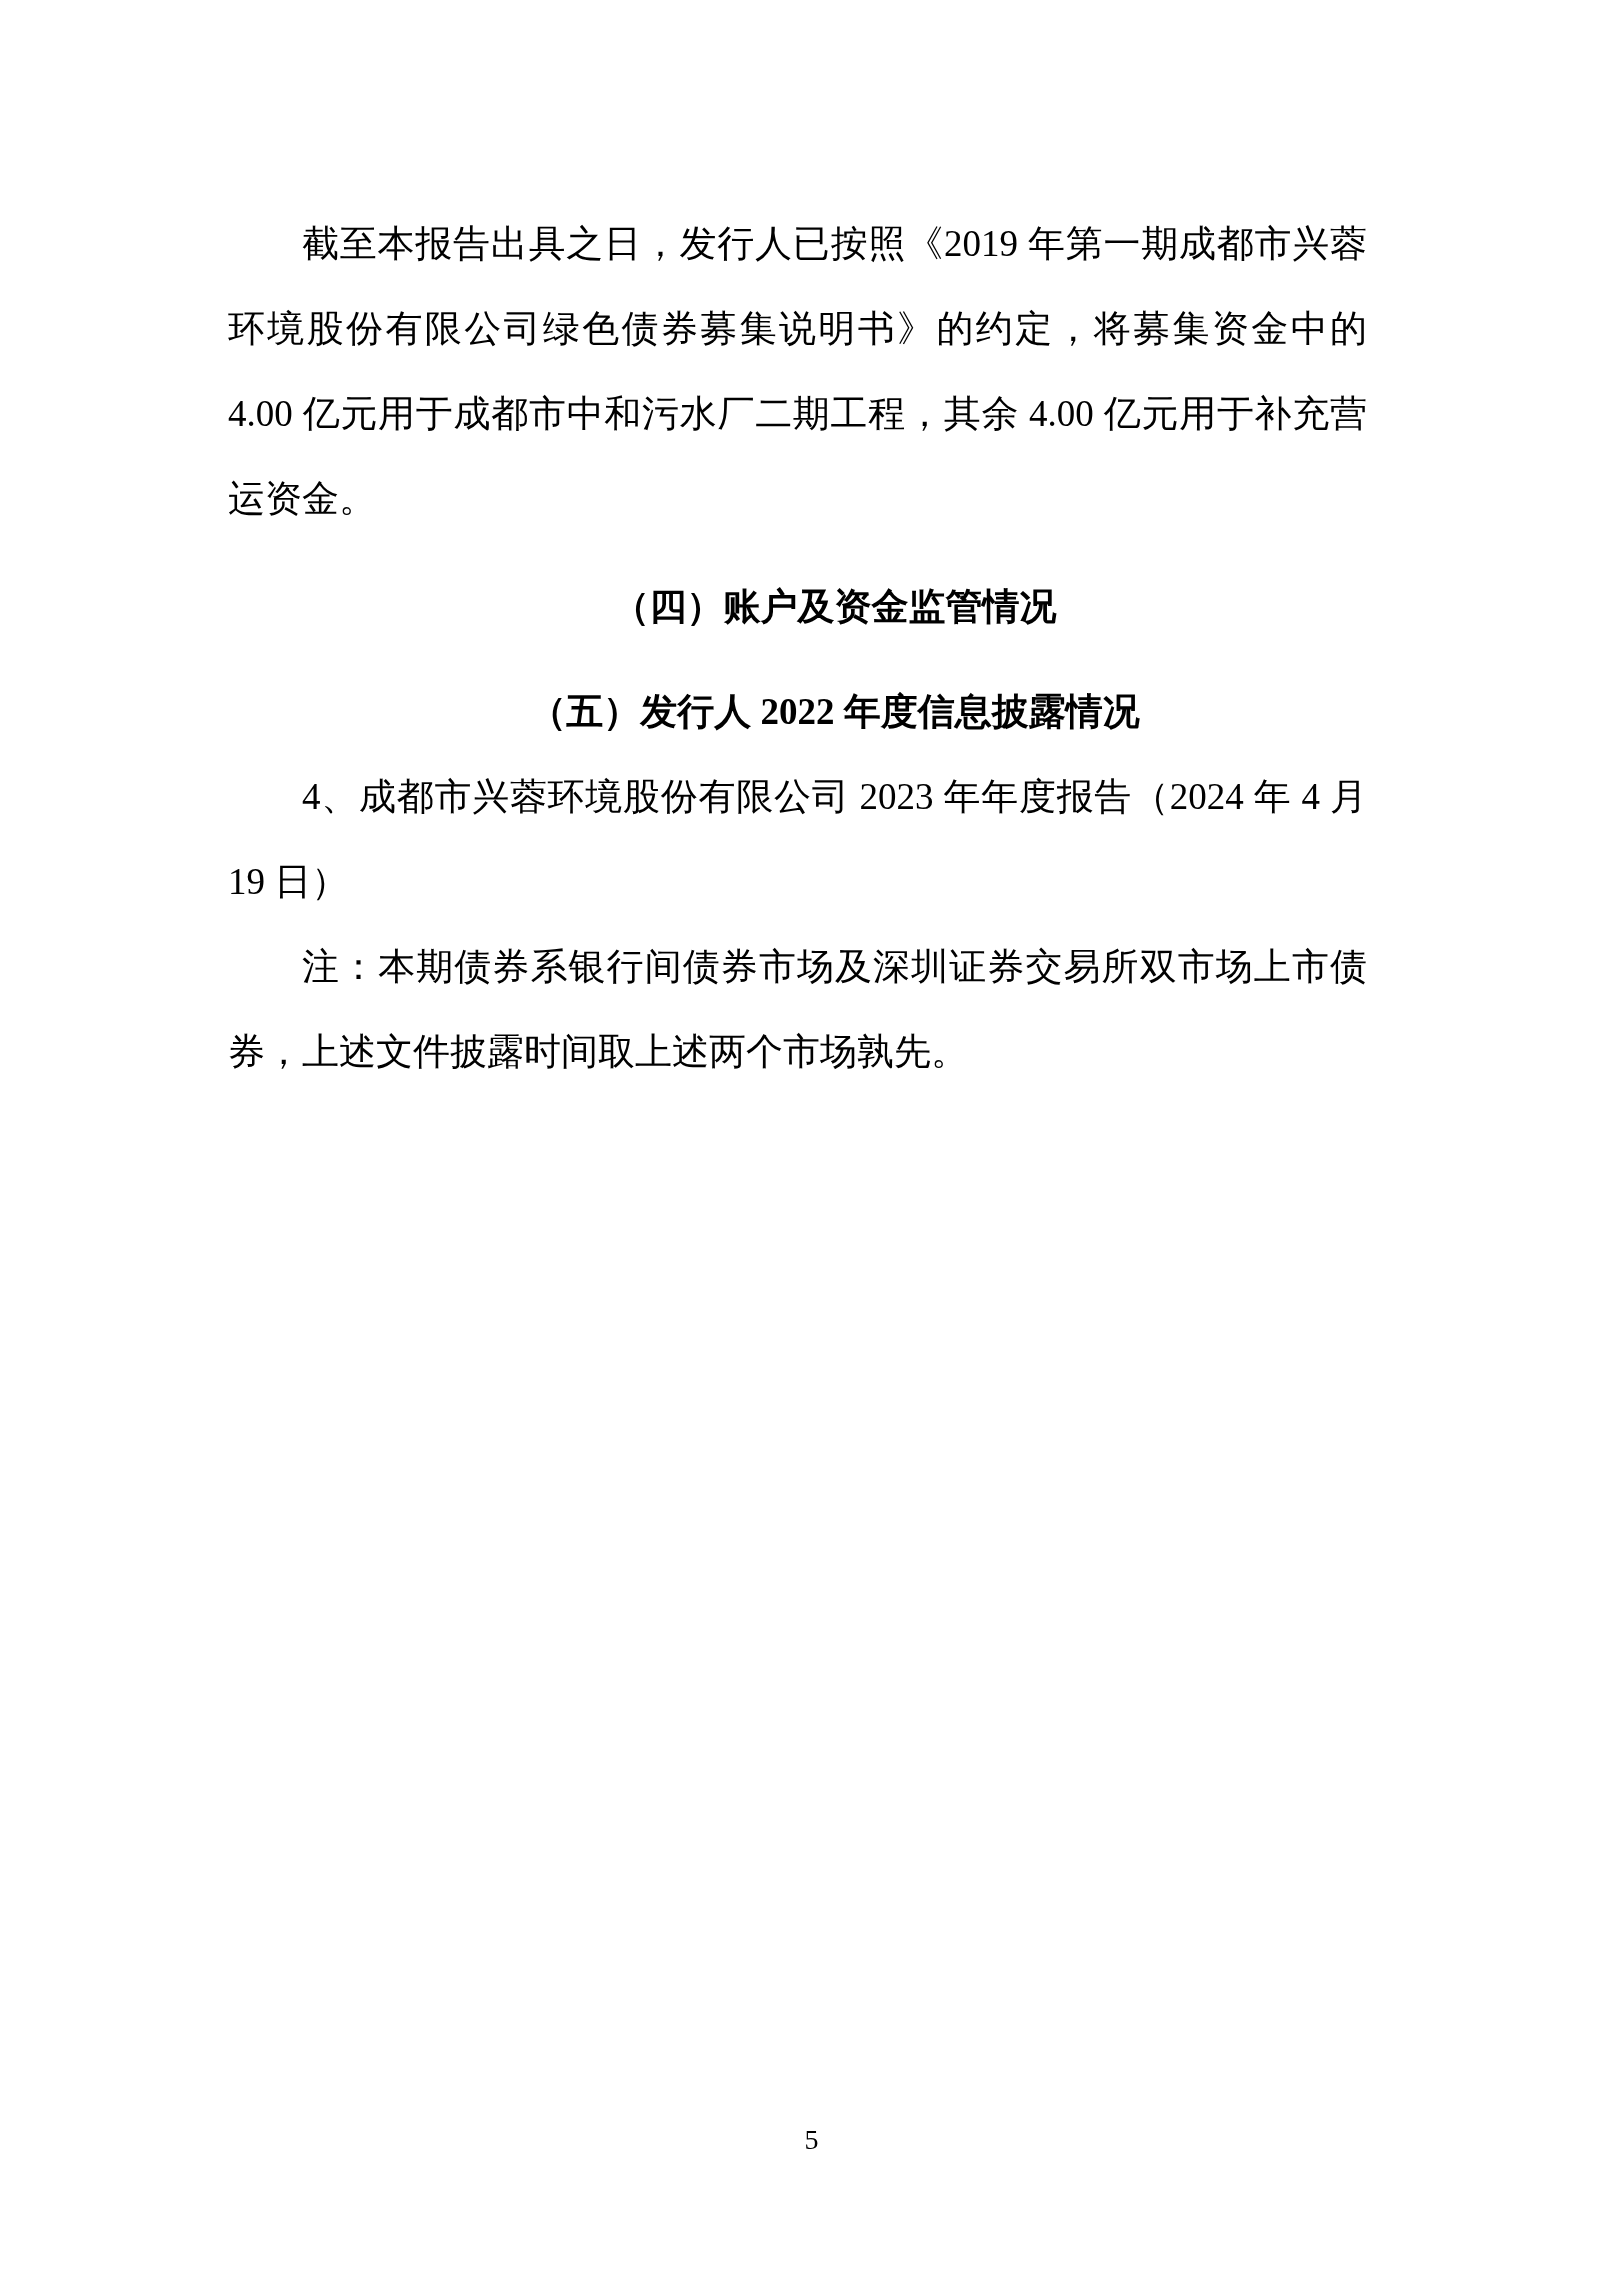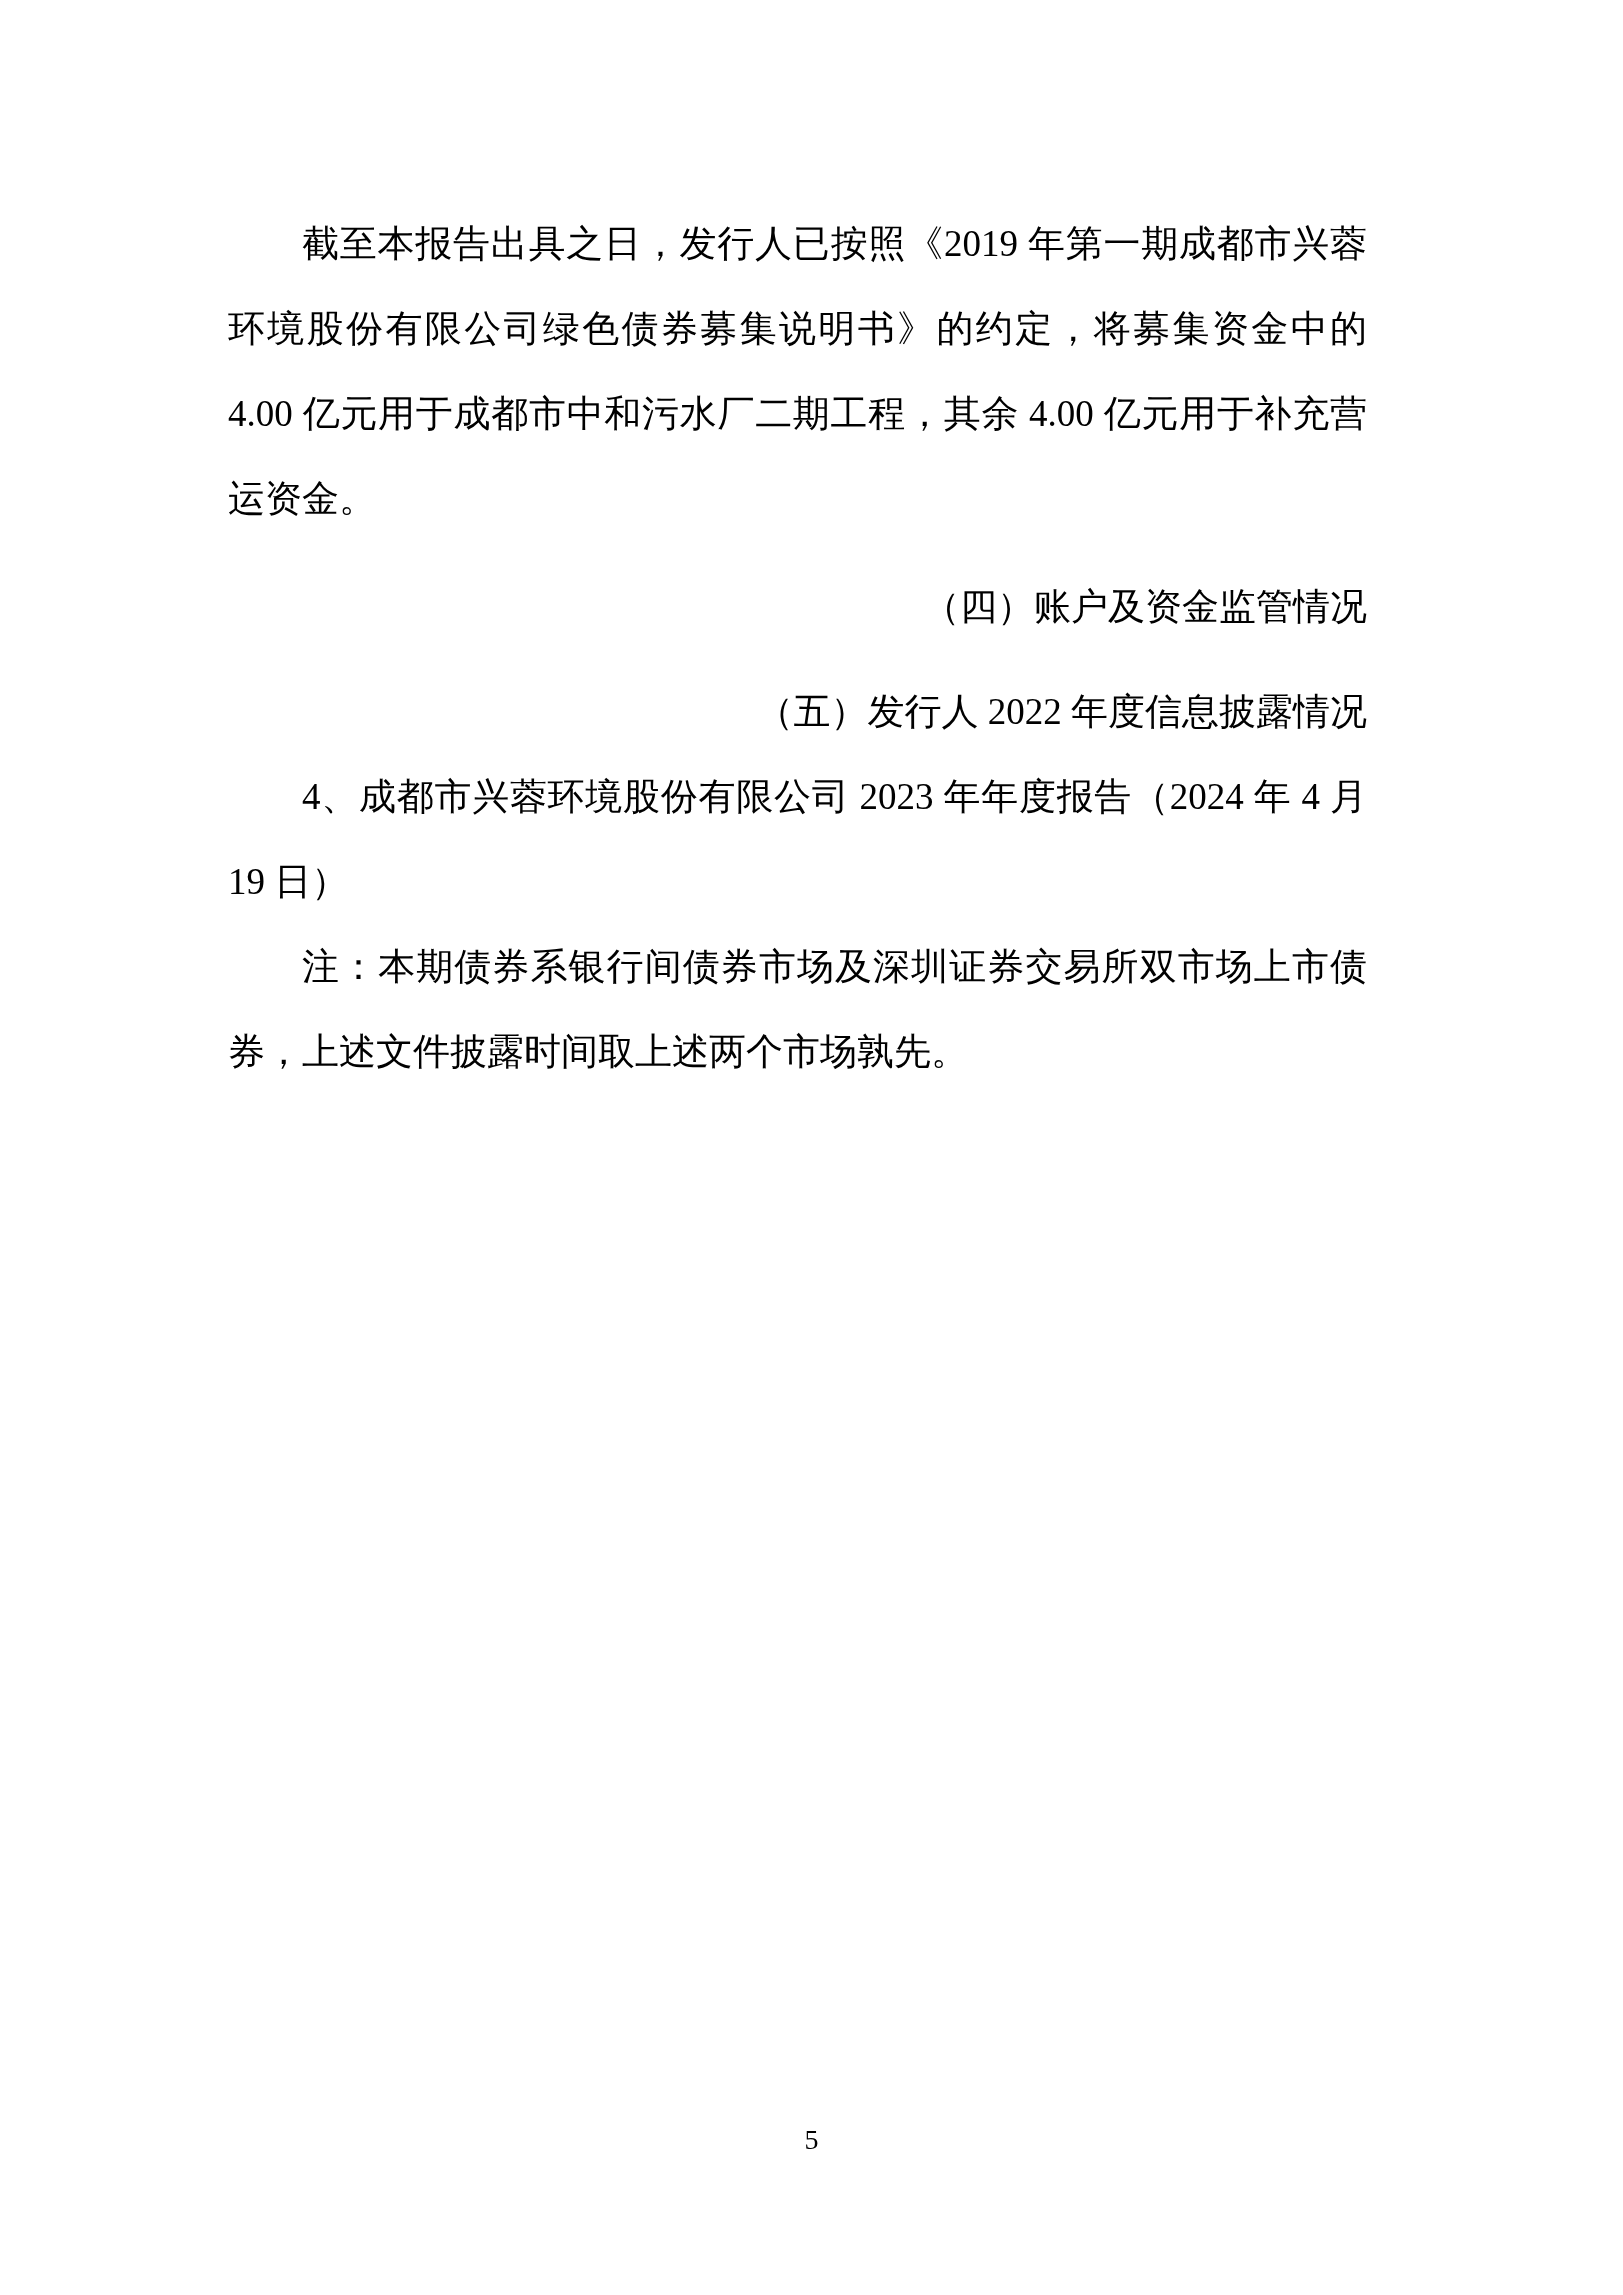--- a/index.html
+++ b/index.html
@@ -29,23 +29,23 @@
     text-align: justify;
     text-align-last: left;
     text-justify: inter-character;
     text-indent: 2em;
     word-break: normal;
   }
   .heading {
     margin: 0;
     font-size: 37px;
     line-height: 85px;
-    font-weight: normal;
+    font-weight: bold;
     text-indent: 2em;
-    text-align: right;
+    text-align: center;
   }
   .heading.h4sp { margin-top: 23px; margin-bottom: 19.6px; }
   .heading.h5sp { margin-top: 19.6px; margin-bottom: 0; }
   .footer {
     position: absolute;
     left: 0;
     top: 2120px;
     width: 100%;
     text-align: center;
     font-size: 28px;

